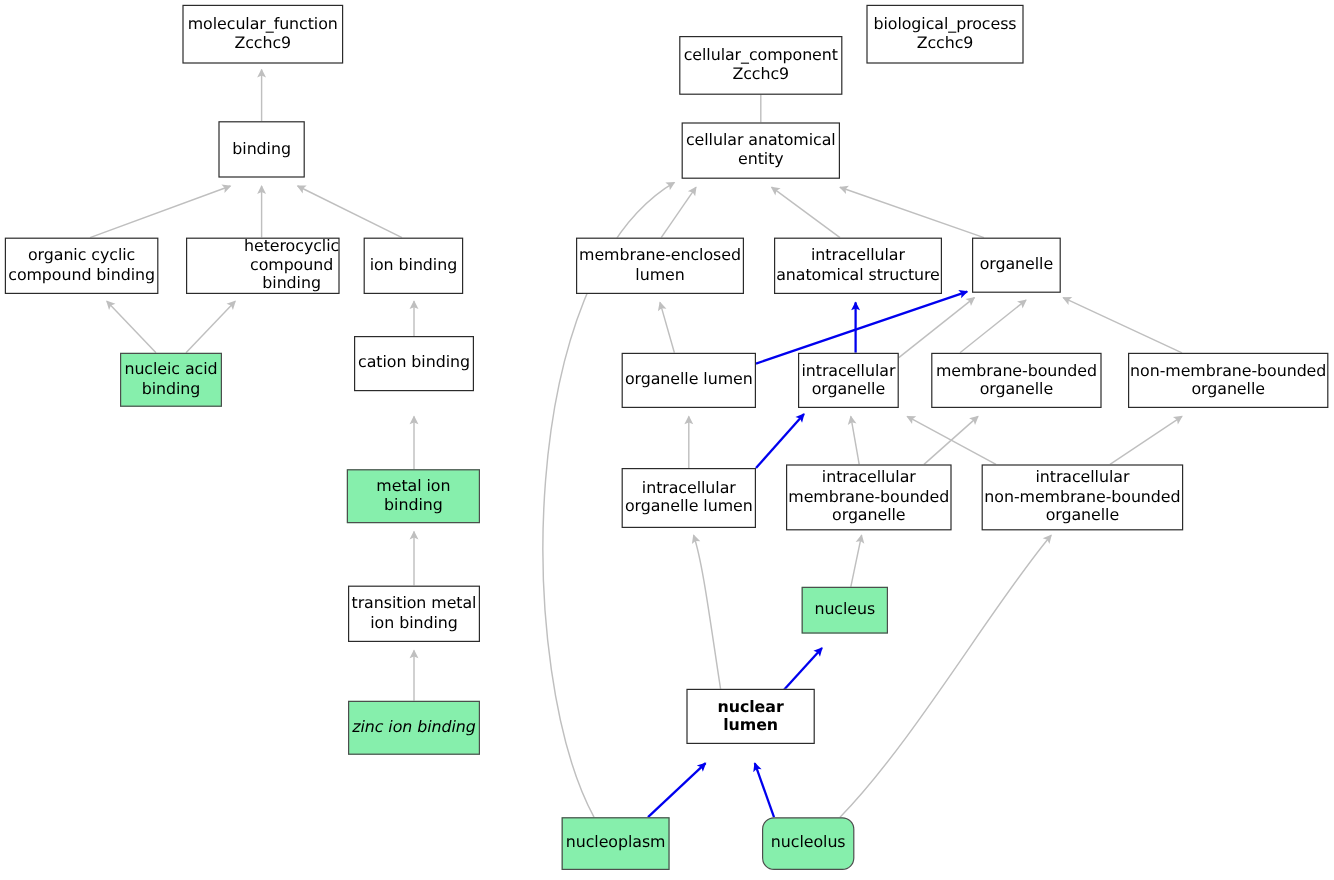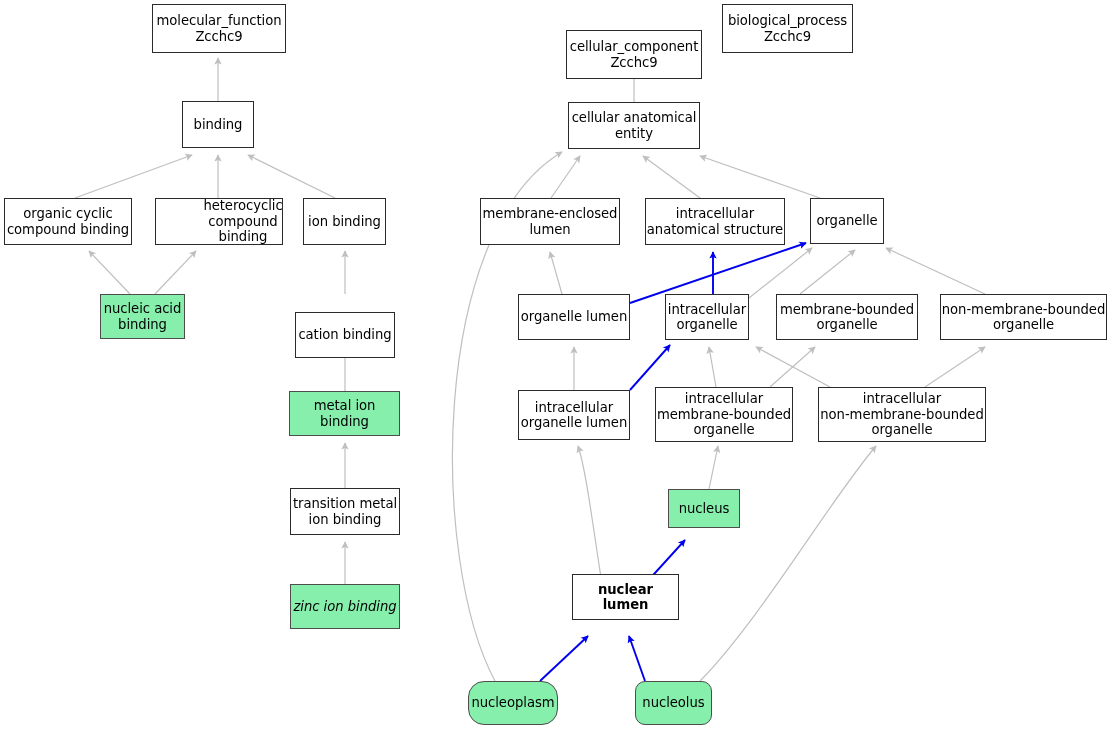--- a/index.html
+++ b/index.html
@@ -111,21 +111,21 @@
       <div class="node" style="left: 155px; top: 198px; width: 128px; height: 47px; padding-left: 48px;">heterocyclic
 compound binding</div>
       <div class="node" style="left: 303px; top: 198px; width: 83px; height: 47px;">ion binding</div>
       <div class="node" style="left: 480px; top: 198px; width: 140px; height: 47px;">membrane-enclosed
 lumen</div>
       <div class="node" style="left: 645px; top: 198px; width: 140px; height: 47px;">intracellular
 anatomical structure</div>
       <div class="node" style="left: 810px; top: 198px; width: 74px; height: 46px;">organelle</div>
       <div class="node hl" style="left: 100px; top: 294px; width: 85px; height: 45px;">nucleic acid
 binding</div>
-      <div class="node" style="left: 295px; top: 312px; width: 100px; height: 46px;">cation binding</div>
+      <div class="node" style="left: 295px; top: 280px; width: 100px; height: 46px;">cation binding</div>
       <div class="node" style="left: 518px; top: 294px; width: 112px; height: 46px;">organelle lumen</div>
       <div class="node" style="left: 665px; top: 294px; width: 84px; height: 46px;">intracellular
 organelle</div>
       <div class="node" style="left: 776px; top: 294px; width: 142px; height: 46px;">membrane-bounded
 organelle</div>
       <div class="node" style="left: 940px; top: 294px; width: 167px; height: 46px;">non-membrane-bounded
 organelle</div>
       <div class="node hl" style="left: 289px; top: 391px; width: 111px; height: 45px;">metal ion binding</div>
       <div class="node" style="left: 518px; top: 390px; width: 112px; height: 50px;">intracellular
 organelle lumen</div>
@@ -133,16 +133,16 @@
 membrane-bounded
 organelle</div>
       <div class="node" style="left: 818px; top: 387px; width: 168px; height: 55px;">intracellular
 non-membrane-bounded
 organelle</div>
       <div class="node" style="left: 290px; top: 488px; width: 110px; height: 47px;">transition metal
 ion binding</div>
       <div class="node hl" style="left: 668px; top: 489px; width: 72px; height: 39px;">nucleus</div>
       <div class="node" style="left: 572px; top: 574px; width: 107px; height: 46px; font-weight: bold;">nuclear lumen</div>
       <div class="node hl" style="left: 290px; top: 584px; width: 110px; height: 45px; font-style: italic;">zinc ion binding</div>
-      <div class="node hl" style="left: 468px; top: 681px; width: 90px; height: 44px; border-radius: 16px;">nucleoplasm</div>
+      <div class="node hl" style="left: 468px; top: 681px; width: 90px; height: 44px;">nucleoplasm</div>
       <div class="node hl" style="left: 635px; top: 681px; width: 77px; height: 44px; border-radius: 10px;">nucleolus</div>
     </div>
 </div>
 
 </body></html>

